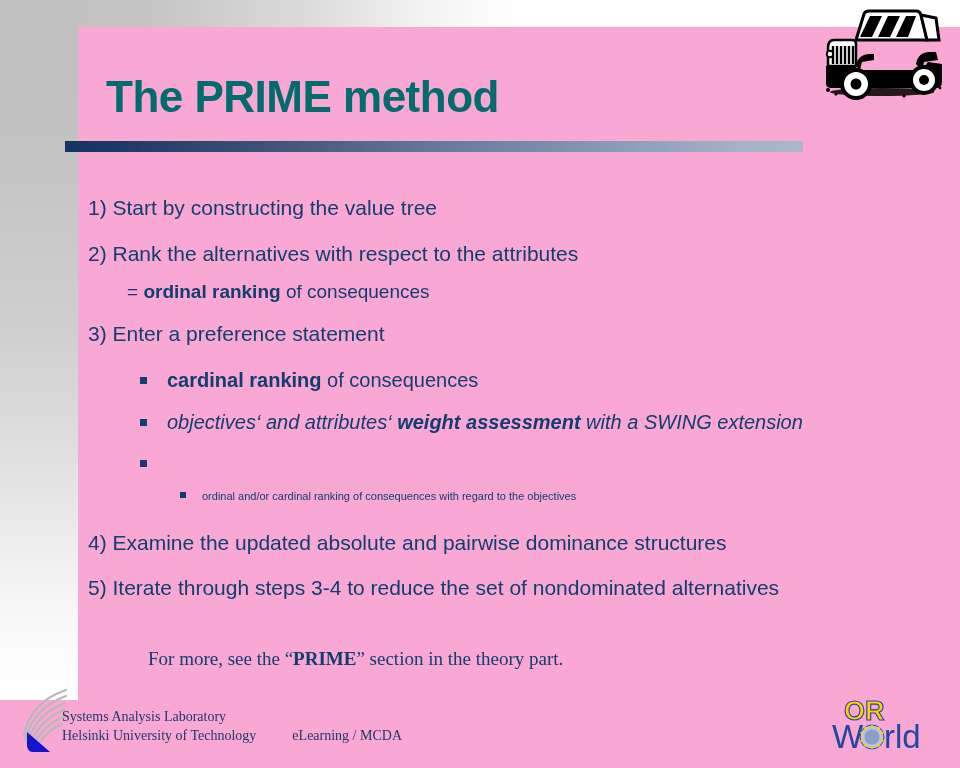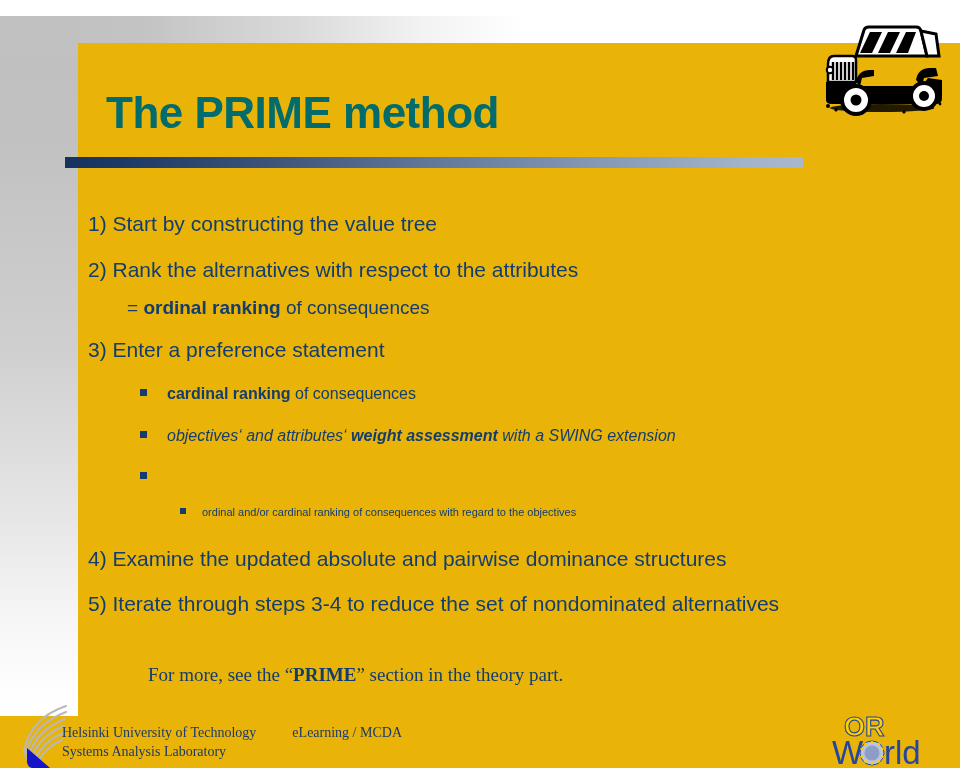--- a/index.html
+++ b/index.html
@@ -11,22 +11,21 @@
     width: 960px;
     height: 768px;
     position: relative;
     overflow: hidden;
     font-family: "Liberation Sans", sans-serif;
   }
 
   .slide {
     position: absolute;
     inset: 0;
-    background: #eab308;
-    margin-top: 16px;
+    background: #f9a8d4;
   }
 
   
   .top-band {
     position: absolute;
     left: 0; top: 0;
     width: 960px; height: 27px;
     background: linear-gradient(to right, #c0c0c0 0px, #c3c3c3 140px, #dadada 300px, #f2f2f2 420px, #ffffff 520px, #ffffff 960px);
   }
   .left-band {
@@ -71,21 +70,21 @@
     color: #123d6e;
     white-space: nowrap;
   }
   .step {
     font-size: 21px;
   }
   .lvl1 {
     font-size: 19px;
   }
   .lvl2 {
-    font-size: 16px;
+    font-size: 20px;
   }
   .lvl3 {
     font-size: 11px;
   }
   .b { font-weight: bold; }
 
   .bullet-sq {
     display: inline-block;
     width: 7px; height: 7px;
     background: #123d6e;
@@ -248,24 +247,24 @@
         <path d="M7 57 Q16 28 45 17"></path>
         <path d="M9 60 Q19 34 44 24"></path>
         <path d="M12 62 Q22 40 43 31"></path>
         <path d="M15 64 Q25 45 42 38"></path>
       </g>
       <path d="M7 46 L30 66 L13 66 Q8 66 7 60 Z" fill="#1414c8"></path>
     </svg>
   </div>
 
   <div class="footer-text">
+    <div>Systems Analysis Laboratory</div>
     <div>
       <span>Helsinki University of Technology</span><span class="footer-course">eLearning / MCDA</span>
     </div>
-    <div>Systems Analysis Laboratory</div>
   </div>
 
   <div class="orworld">
     <svg viewBox="0 0 132 62" width="132" height="62" xmlns="http://www.w3.org/2000/svg">
 
       <text x="26" y="27" font-family="Liberation Sans, sans-serif" font-size="27" font-weight="bold" fill="#ffd000" stroke="#2346a0" stroke-width="1.1">OR</text>
 
       <text x="14" y="55" font-family="Liberation Sans, sans-serif" font-size="33" fill="#2346a0">W</text>
       <text x="66" y="55" font-family="Liberation Sans, sans-serif" font-size="33" fill="#2346a0">rld</text>
 

